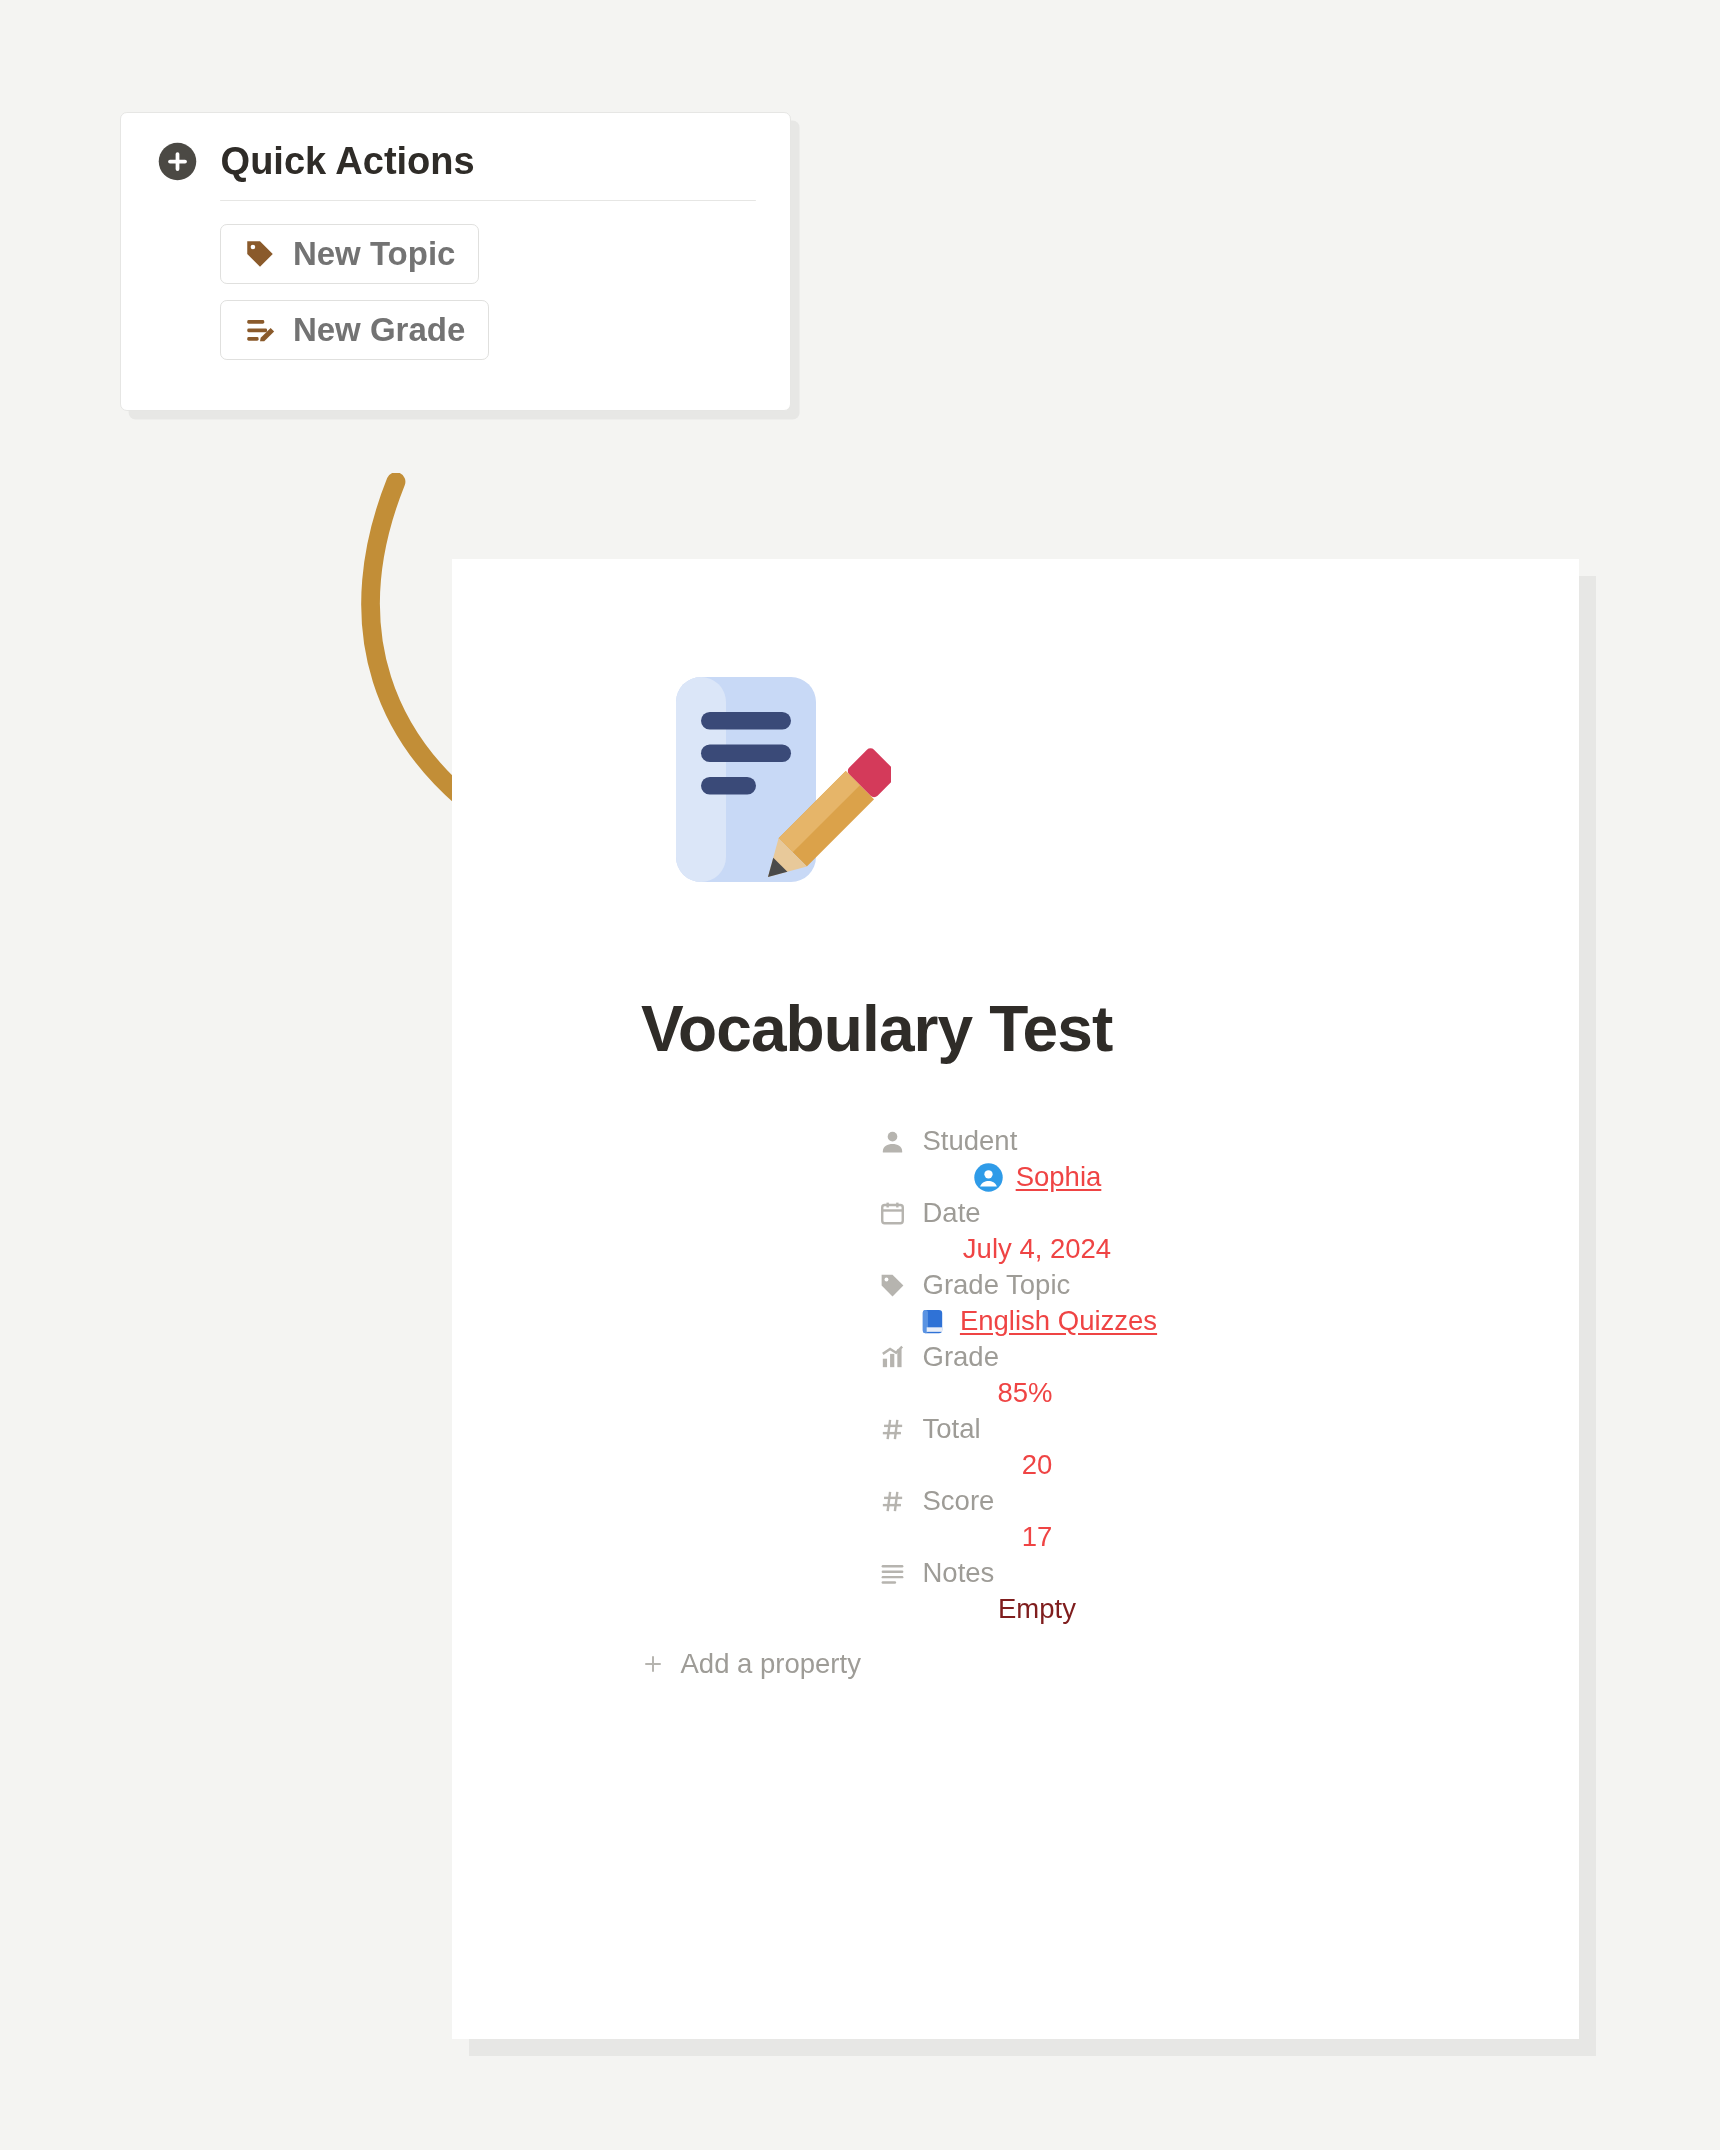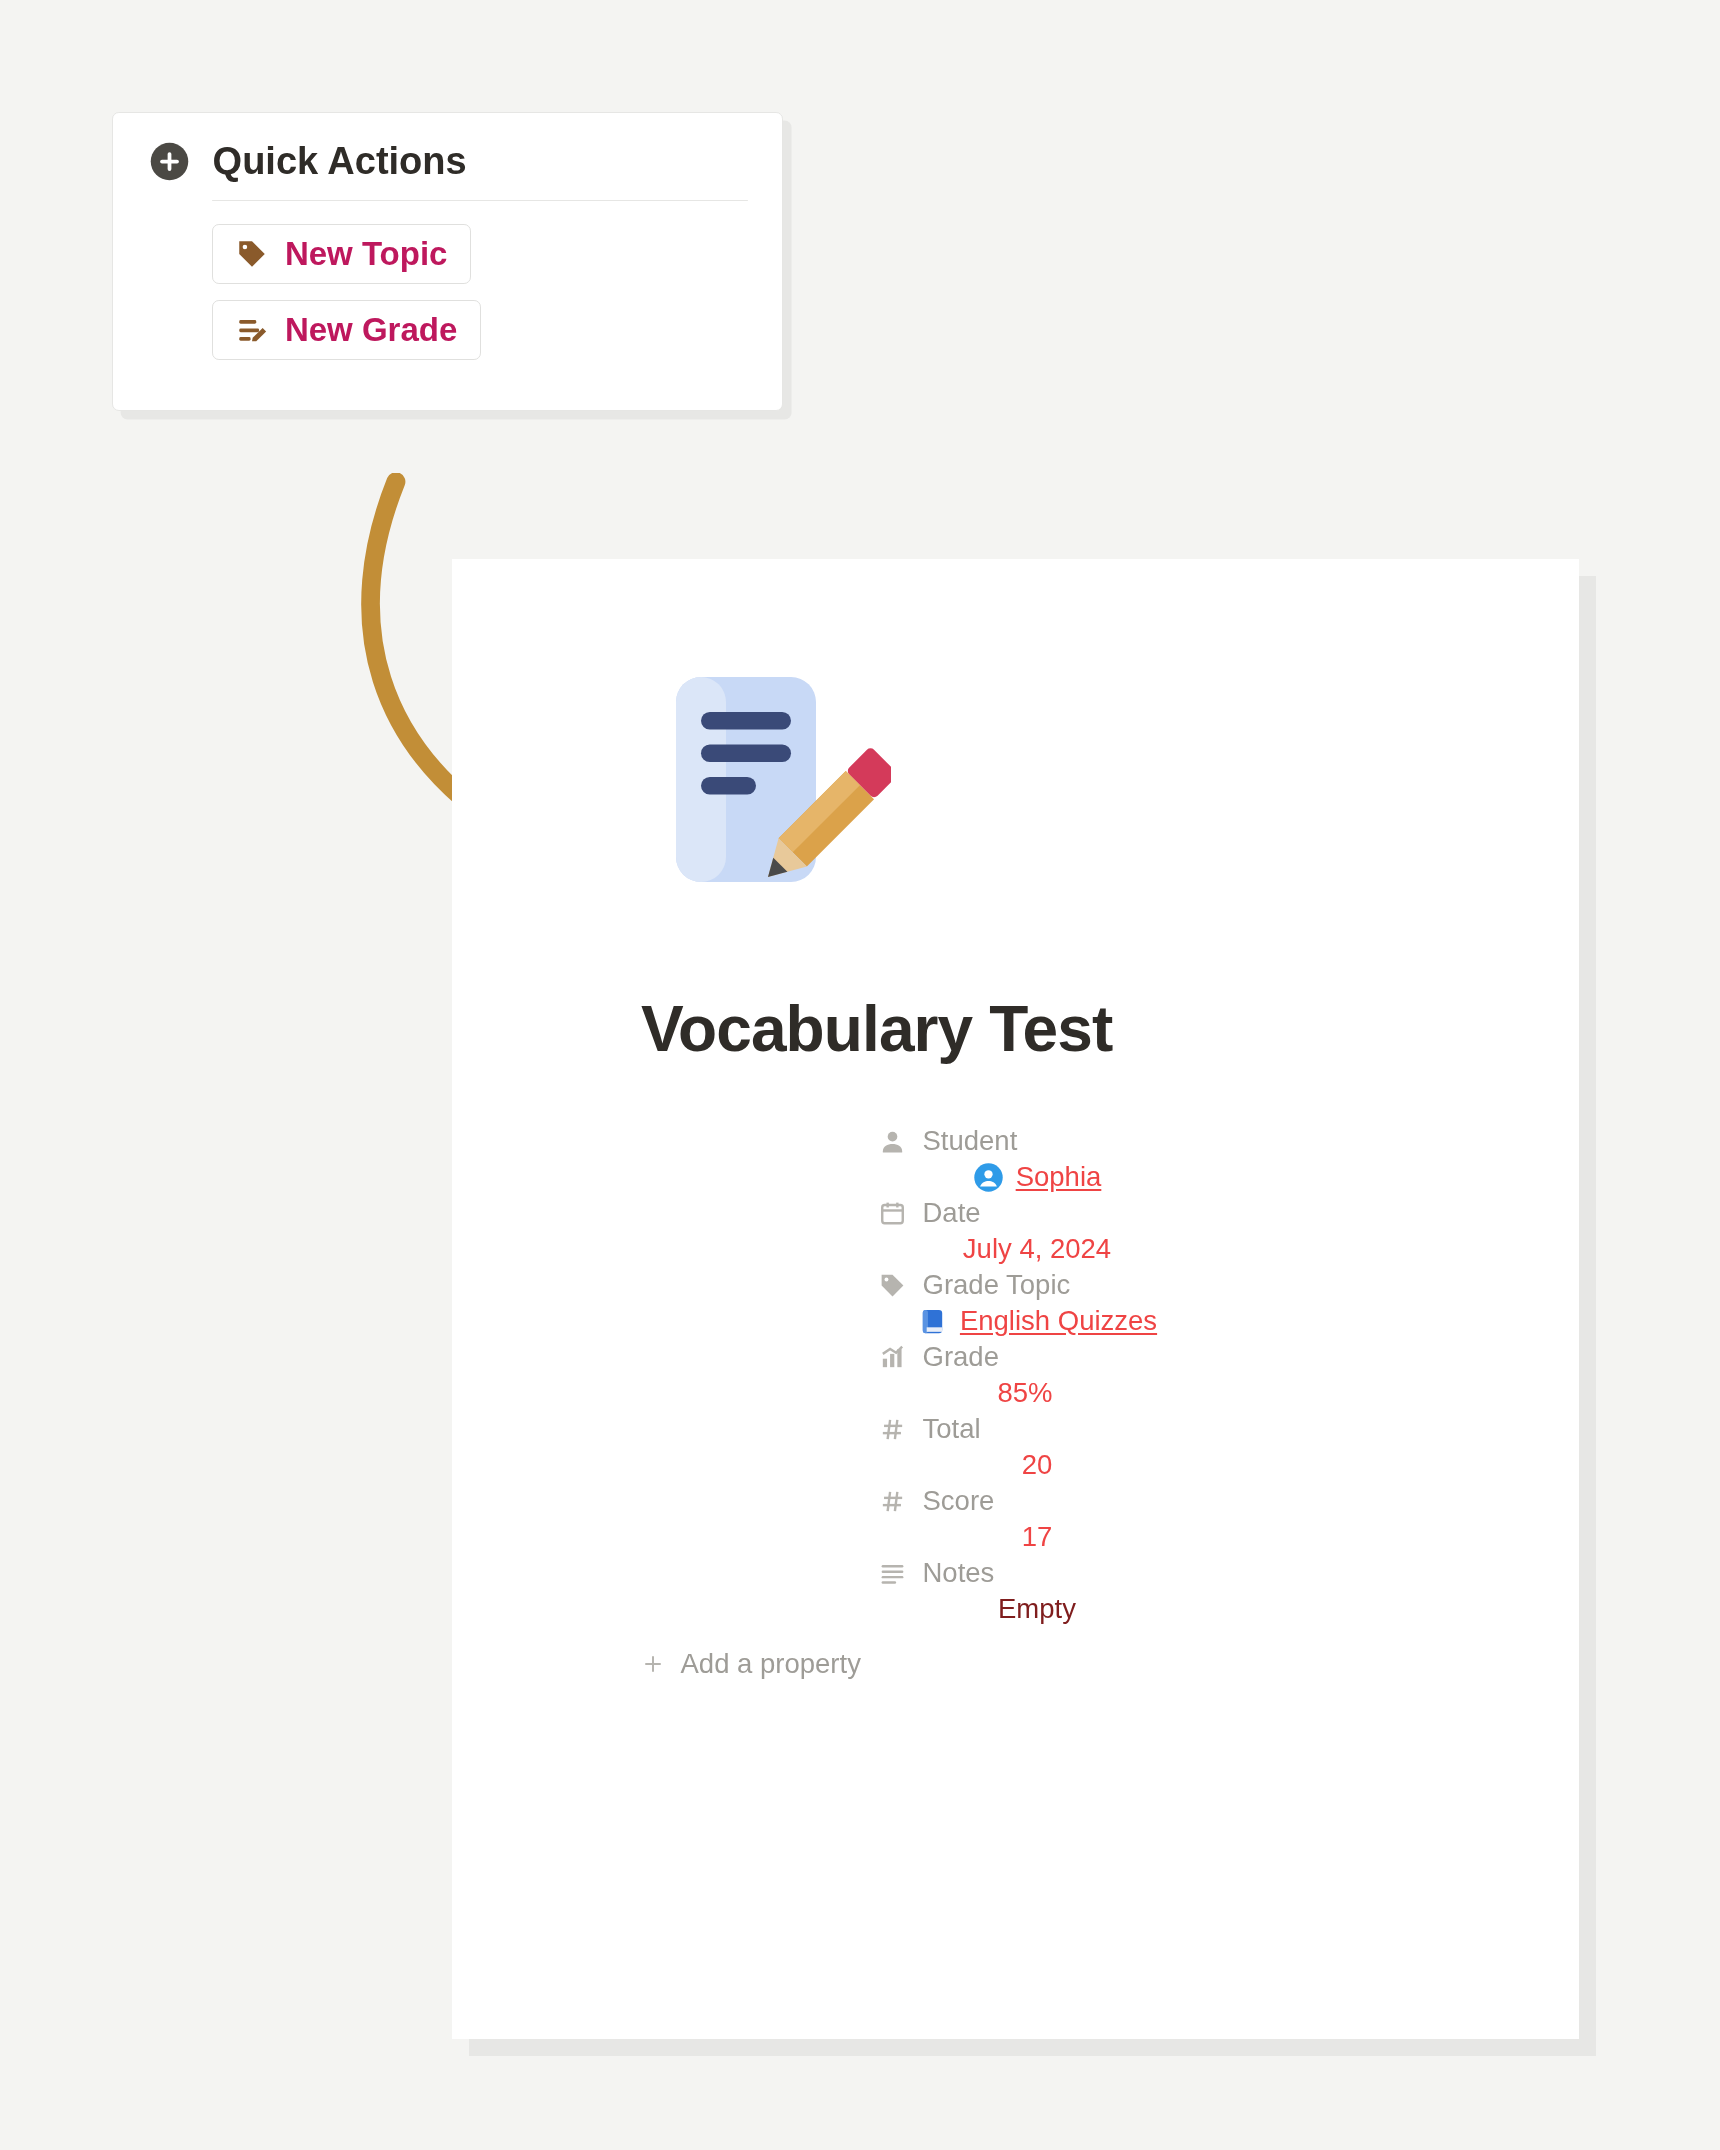--- a/index.html
+++ b/index.html
@@ -12,21 +12,21 @@
   }
   .stage {
     position: relative;
     width: 1721px;
     height: 2151px;
   }
 
   
   .quick-card {
     position: absolute;
-    left: 112px;
+    left: 120px;
     top: 112px;
     width: 671px;
     background: #ffffff;
     border: 1.7px solid #e6e6e4;
     border-radius: 6.9px;
     box-shadow: 8.6px 8.6px 0 0 rgba(0,0,0,0.05);
     padding: 26px 34px 34px 34px;
   }
   .quick-head {
     display: flex;
@@ -55,21 +55,21 @@
   }
   .quick-btn {
     display: inline-flex;
     align-items: center;
     gap: 15.5px;
     border: 1.7px solid #e0e0de;
     border-radius: 6.9px;
     padding: 10.3px 22.4px;
     font-size: 33px;
     font-weight: 600;
-    color: #be185d;
+    color: #737373;
     background: #fff;
     cursor: pointer;
     margin-bottom: 15.5px;
   }
   .quick-btn .ico { width: 34px; height: 34px; flex: none; }
 
   
   .arrow-wrap {
     position: absolute;
     left: 310px;

